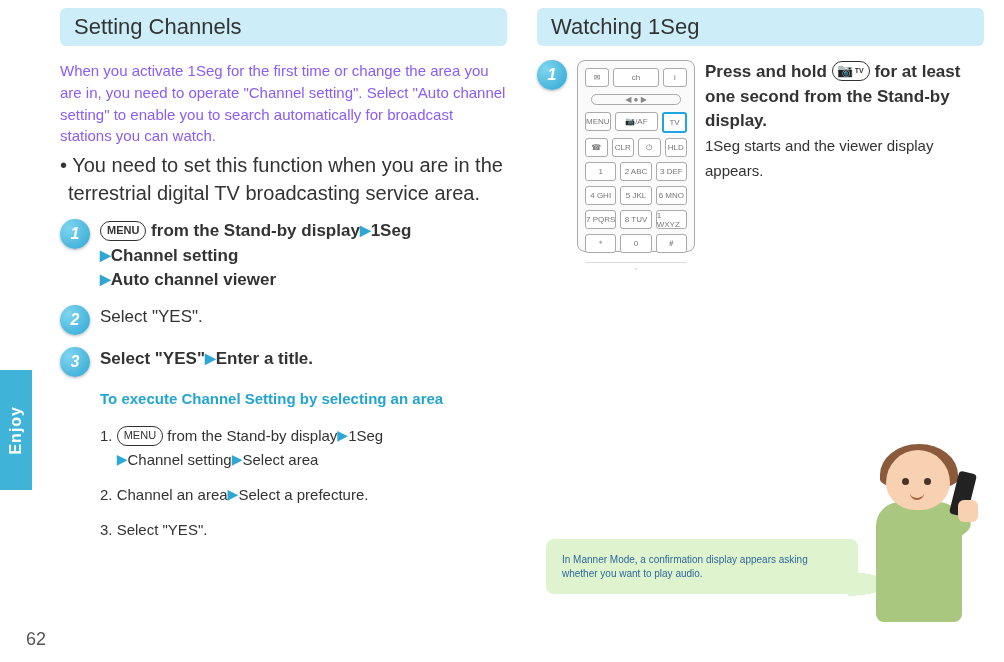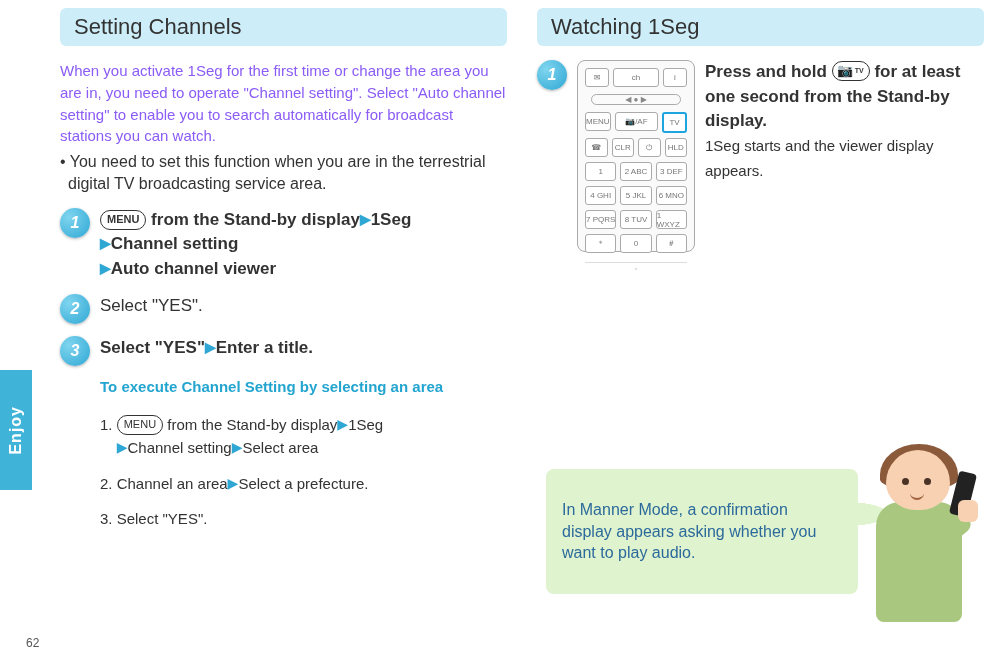--- a/index.html
+++ b/index.html
@@ -1,23 +1,23 @@
 <!DOCTYPE html>
 <html><head>
 <meta charset="utf-8">
 <style>
   html,body{margin:0;padding:0;font-family:Arial,Helvetica,sans-serif;color:#333;background:#fff}
   .page{width:1004px;height:662px;position:relative;box-sizing:border-box;padding:0 20px 0 60px;display:flex;gap:30px}
   .side-tab{position:absolute;left:0;top:370px;width:32px;height:120px;background:#3fb4d8;display:flex;align-items:center;justify-content:center}
   .side-tab span{color:#fff;font-weight:bold;writing-mode:vertical-rl;transform:rotate(180deg);font-size:16px;letter-spacing:1px}
-  .page-num{position:absolute;left:26px;bottom:12px;font-size:12px;color:#555}
+  .page-num{position:absolute;left:26px;bottom:12px;font-size:18px;color:#555}
   .col{flex:1;min-width:0}
   .sec-title{background:#cdeef8;border-radius:6px;padding:6px 14px;margin:8px 0 14px;font-size:22px;font-weight:normal;color:#333}
   .intro{font-size:15px;font-weight:normal;line-height:1.45;color:#8b5cf6}
-  .bul{font-size:16px;line-height:1.4;color:#333;margin:4px 0 0 8px;text-indent:-8px}
+  .bul{font-size:20px;line-height:1.4;color:#333;margin:4px 0 0 8px;text-indent:-8px}
   .bul::before{content:"• "}
   .steps{margin-top:10px}
   .step{display:flex;align-items:flex-start;gap:10px;margin:12px 0}
   .badge{width:30px;height:30px;border-radius:50%;background:radial-gradient(circle at 30% 30%,#7fd5ef,#2fa7d4);color:#fff;font-weight:bold;font-size:16px;font-style:italic;display:flex;align-items:center;justify-content:center;box-shadow:0 1px 3px rgba(0,0,0,.3);flex-shrink:0}
   .step-body{flex:1;font-size:17px;line-height:1.45}
   .step-body .bold{font-weight:bold}
   .tri{color:#2fa7d4;font-size:14px;vertical-align:1px}
   .pill{display:inline-flex;align-items:center;justify-content:center;border:1.5px solid #333;border-radius:11px;font-size:11px;padding:1px 6px;height:16px;vertical-align:2px;background:#fff}
   .pill.cam{font-size:13px;padding:1px 5px}
   .sub-title{color:#23a5d0;font-weight:bold;font-size:15px;margin:16px 0 4px}
@@ -30,21 +30,21 @@
   .remote .row{display:flex;gap:4px;justify-content:space-between}
   .rbtn{flex:1;height:17px;border:1px solid #aaa;border-radius:3px;font-size:8px;display:flex;align-items:center;justify-content:center;background:#fff;color:#777}
   .remote .hl{border:2px solid #1ea5e0}
   .remote .dpad{height:44px;border:1px solid #aaa;border-radius:6px;margin:2px 6px;display:flex;align-items:center;justify-content:center;font-size:8px;color:#888}
   .remote .bottom{flex:1;border-top:1px solid #ddd;margin-top:4px;display:flex;align-items:center;justify-content:center;font-size:10px;color:#bbb}
   .right-text{font-size:17px;line-height:1.45}
   .right-text .bold{font-weight:bold}
   .right-text .sm{font-size:15px;font-weight:normal}
 
   .speech-wrap{position:absolute;right:18px;bottom:8px;width:440px;height:220px}
-  .bubble{position:absolute;left:0;bottom:60px;width:280px;background:#dff3ce;border-radius:8px;padding:30px 16px;font-size:16px;color:#2c6a9c;line-height:1.35}
+  .bubble{position:absolute;left:0;bottom:60px;width:280px;background:#dff3ce;border-radius:8px;padding:14px 16px;font-size:10px;color:#2c6a9c;line-height:1.35}
   .bubble::after{content:"";position:absolute;right:-40px;top:30px;width:50px;height:30px;background:radial-gradient(ellipse at left center,#dff3ce 55%,transparent 56%)}
   .person{position:absolute;right:0;bottom:0;width:140px;height:210px}
   .person .head{position:absolute;top:6px;left:40px;width:64px;height:60px;background:#f7d1b1;border-radius:50% 50% 46% 46%/55% 55% 45% 45%}
   .person .hair{position:absolute;top:0;left:34px;width:78px;height:44px;background:#8a5a3b;border-radius:50% 50% 30% 30%/70% 70% 20% 20%}
   .person .eye{position:absolute;top:34px;width:7px;height:7px;background:#4a3226;border-radius:50%}
   .person .eye.l{left:56px}.person .eye.r{left:78px}
   .person .mouth{position:absolute;top:48px;left:64px;width:14px;height:6px;border-bottom:2px solid #a06040;border-radius:0 0 8px 8px}
   .person .body{position:absolute;top:58px;left:30px;width:86px;height:120px;background:#a9c77f;border-radius:24px 24px 8px 8px}
   .person .arm{position:absolute;top:80px;left:82px;width:46px;height:18px;background:#a9c77f;border-radius:10px;transform:rotate(-40deg)}
   .person .hand{position:absolute;top:56px;left:112px;width:20px;height:22px;background:#f7d1b1;border-radius:6px}

